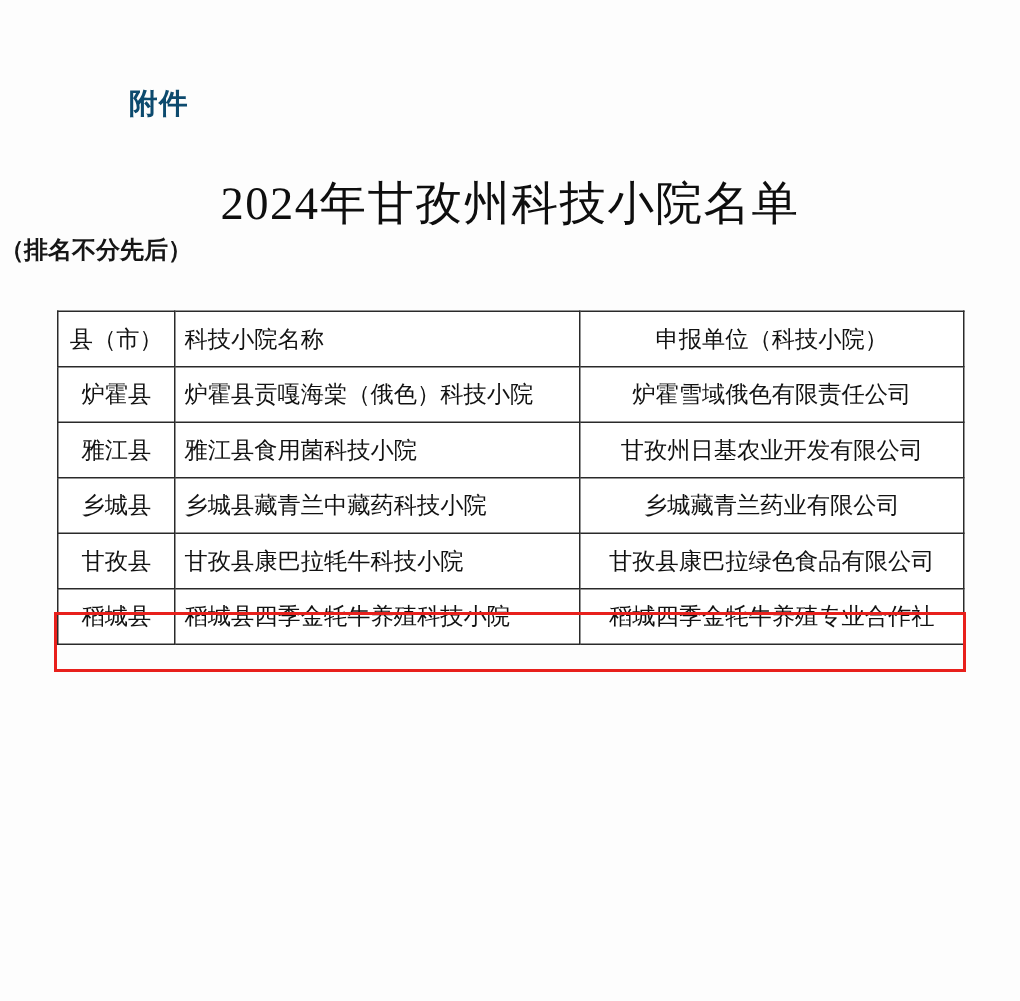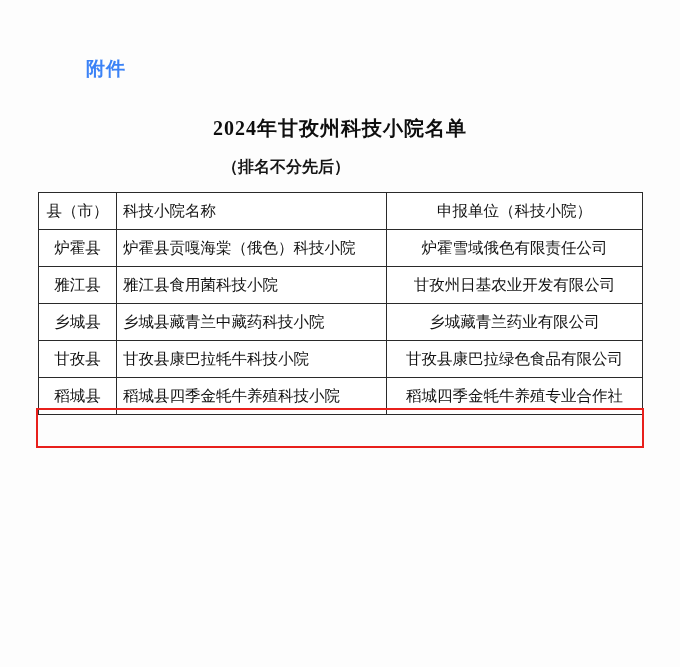--- a/index.html
+++ b/index.html
@@ -23,54 +23,54 @@
     height: 667px;
     background: #fdfdfd;
   }
   .attachment-label {
     position: absolute;
     left: 86px;
     top: 56px;
     font-size: 19px;
     font-weight: bold;
     letter-spacing: 1px;
-    color: #3b82f6;
+    color: #0c4a6e;
     text-align: center;
   }
   .doc-title {
     position: absolute;
     left: 0;
     top: 115px;
     width: 680px;
     text-align: center;
-    font-size: 20px;
-    font-weight: bold;
+    font-size: 31px;
+    font-weight: normal;
     letter-spacing: 1px;
     color: #0e0e0e;
   }
   .doc-subtitle {
     position: absolute;
     left: 0;
     top: 157px;
     width: 572px;
-    text-align: center;
     font-size: 16px;
     font-weight: bold;
     color: #161616;
   }
   .table-wrap {
     position: absolute;
     left: 38px;
     top: 192px;
     width: 604px;
   }
   table.list {
     border-collapse: collapse;
     width: 604px;
     table-layout: fixed;
+    margin-top: 15px;
   }
   table.list td, table.list th {
     border: 1px solid #2a2a2a;
     height: 36px;
     font-size: 15.5px;
     font-weight: normal;
     color: #121212;
     padding: 0 6px;
     vertical-align: middle;
     background: #ffffff;

